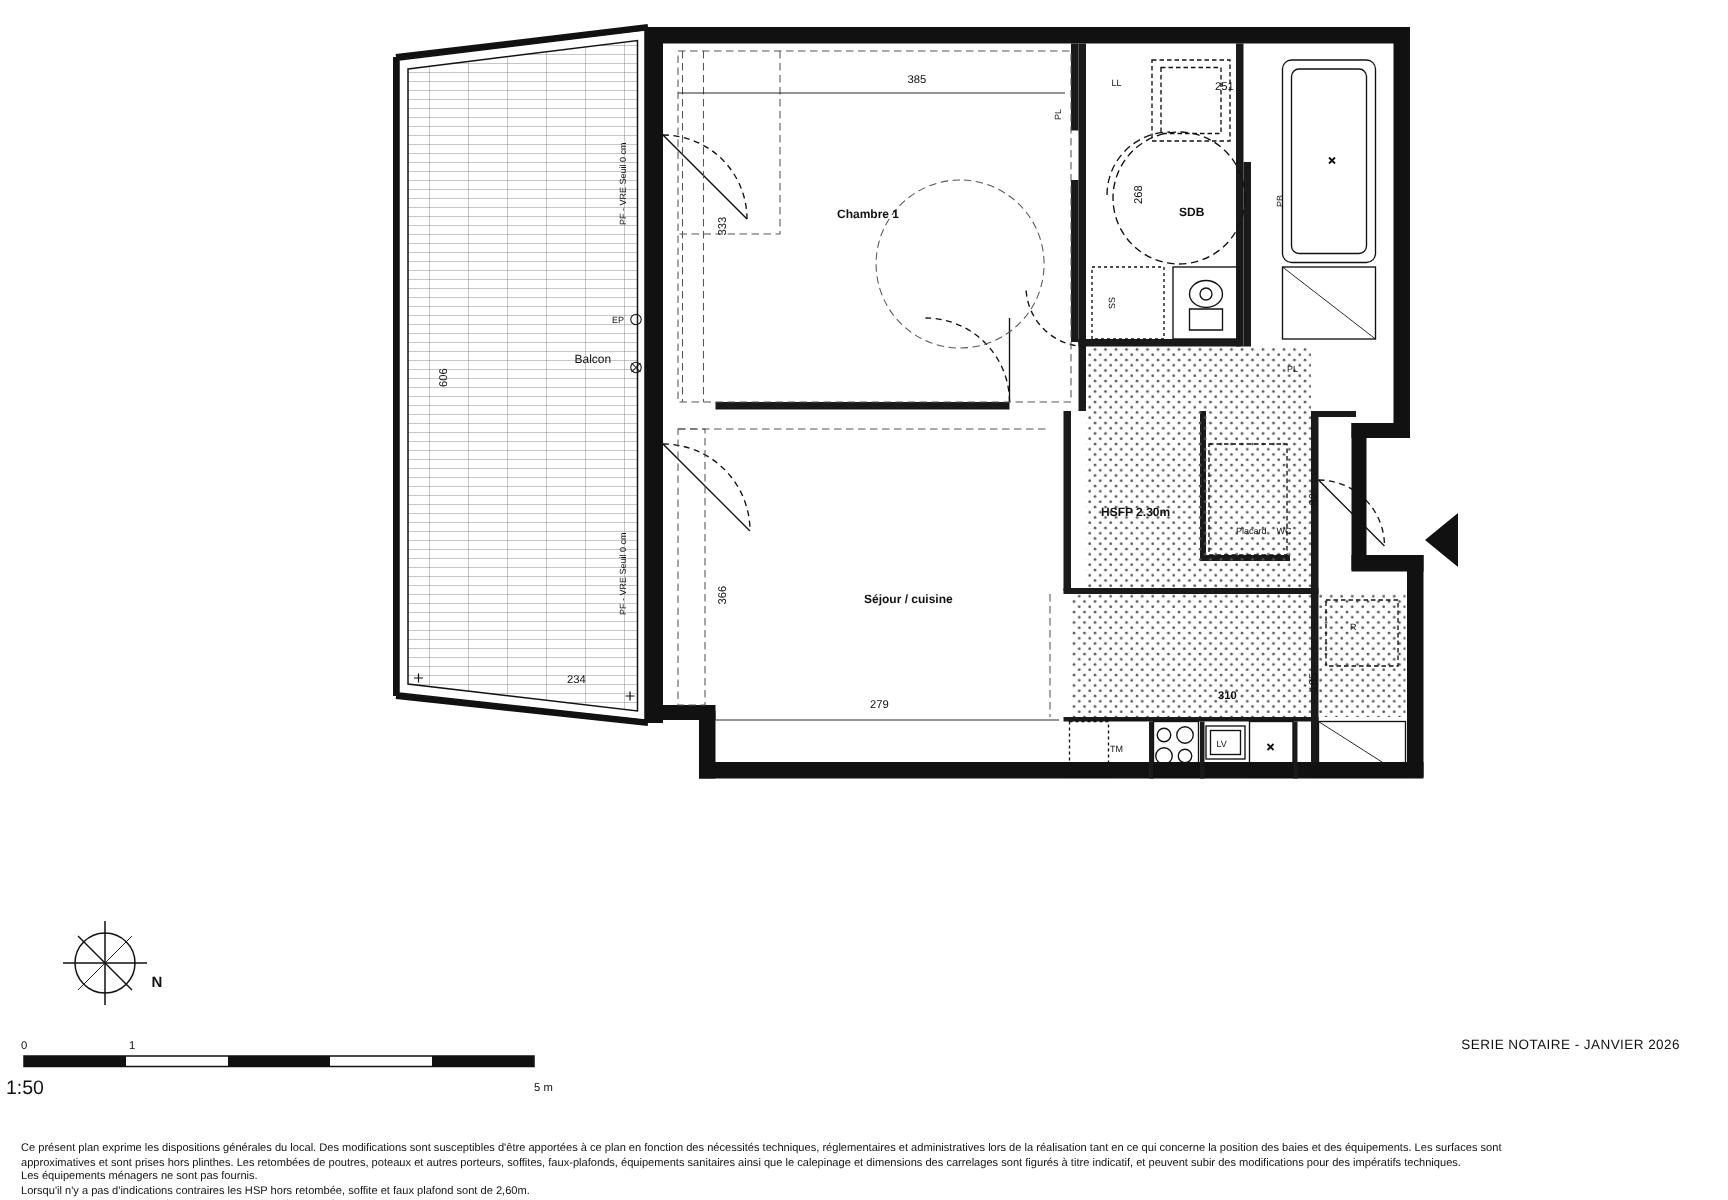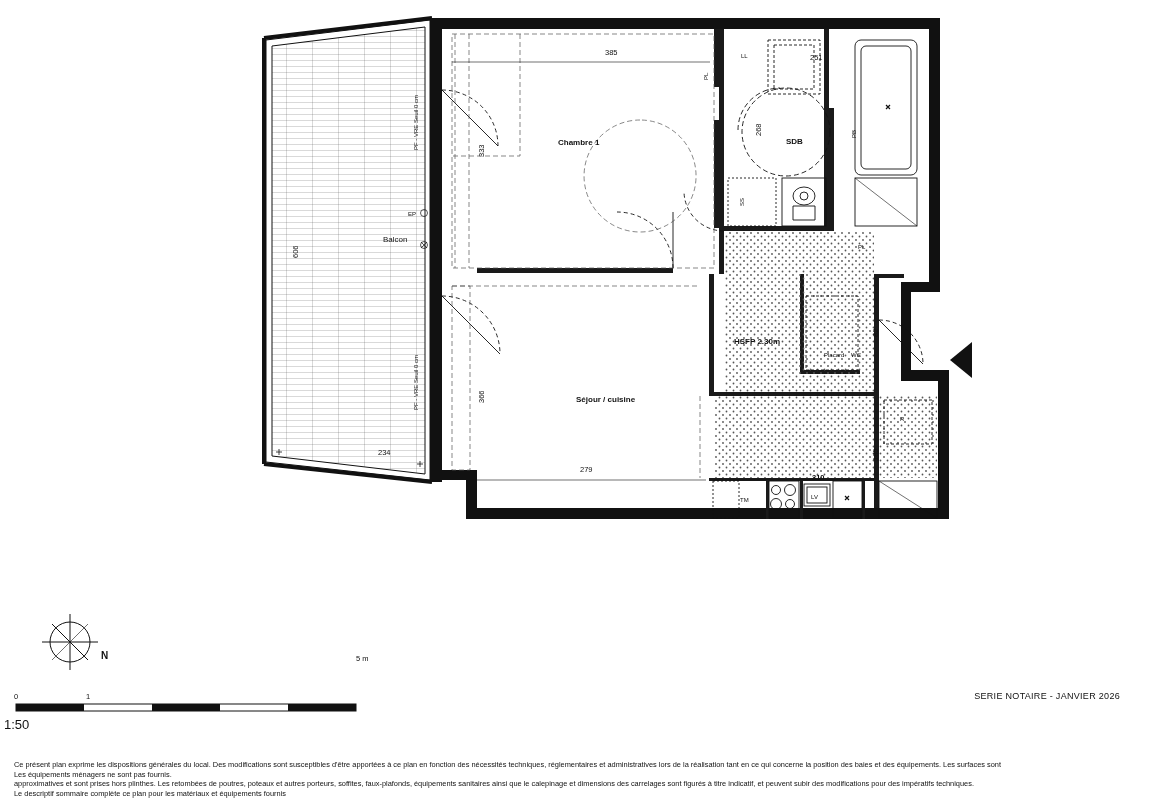--- a/index.html
+++ b/index.html
@@ -214,21 +214,21 @@
 </svg>
 
 <div class="lbl" style="left:348px;top:235px;padding-left:35px;">Balcon</div>
 <div class="lbl b" style="left:558px;top:138px;">Chambre 1</div>
 <div class="lbl b" style="left:576px;top:395px;">Séjour / cuisine</div>
 <div class="lbl b" style="left:786px;top:137px;">SDB</div>
 <div class="lbl b" style="left:734px;top:337px;">HSFP 2.30m</div>
 
 <div class="dim" style="left:581px;top:48px;margin-left:24px;">385</div>
 <div class="dim" style="left:580px;top:465px;">279</div>
-<div class="dim" style="left:812px;top:473px;font-weight:bold;">310</div>
+<div class="dim" style="left:812px;top:459px;font-weight:bold;">310</div>
 <div class="dim" style="left:342px;top:448px;margin-left:36px;">234</div>
 
 <div class="dim rot" style="left:291px;top:258px;transform:rotate(-90deg);">606</div>
 <div class="dim rot" style="left:477px;top:403px;transform:rotate(-90deg);">366</div>
 <div class="dim rot" style="left:477px;top:157px;transform:rotate(-90deg);">333</div>
 <div class="dim rot" style="left:754px;top:136px;transform:rotate(-90deg);">268</div>
 <div class="dim" style="left:810px;top:53px;">251</div>
 <div class="dim rot" style="left:871px;top:461px;transform:rotate(-90deg);">185</div>
 <div class="dim rot" style="left:871px;top:337px;transform:rotate(-90deg);">82</div>
 
@@ -243,23 +243,24 @@
 <div class="tiny" style="left:851px;top:352px;">WC</div>
 <div class="tiny" style="left:824px;top:352px;">Placard</div>
 <div class="tiny" style="left:900px;top:416px;">R</div>
 <div class="tiny" style="left:740px;top:497px;">TM</div>
 <div class="tiny" style="left:811px;top:494px;">LV</div>
 
 <div class="lbl" style="left:101px;top:650px;font-size:10px;font-weight:bold;">N</div>
 
 <div class="scalenum" style="left:14px;top:692px;">0</div>
 <div class="scalenum" style="left:86px;top:692px;">1</div>
-<div class="scalenum" style="left:356px;top:654px;">5 m</div>
+<div class="scalenum" style="left:356px;top:720px;">5 m</div>
 <div class="scaletxt">1:50</div>
 
 <div class="serie">SERIE NOTAIRE - JANVIER 2026</div>
 
 <div class="footer">
   <div>Ce présent plan exprime les dispositions générales du local. Des modifications sont susceptibles d'être apportées à ce plan en fonction des nécessités techniques, réglementaires et administratives lors de la réalisation tant en ce qui concerne la position des baies et des équipements. Les surfaces sont</div>
+  <div>approximatives et sont prises hors plinthes. Les retombées de poutres, poteaux et autres porteurs, soffites, faux-plafonds, équipements sanitaires ainsi que le calepinage et dimensions des carrelages sont figurés à titre indicatif, et peuvent subir des modifications pour des impératifs techniques.</div>
   <div>Les équipements ménagers ne sont pas fournis.</div>
-  <div>approximatives et sont prises hors plinthes. Les retombées de poutres, poteaux et autres porteurs, soffites, faux-plafonds, équipements sanitaires ainsi que le calepinage et dimensions des carrelages sont figurés à titre indicatif, et peuvent subir des modifications pour des impératifs techniques.</div>
+  <div>Lorsqu'il n'y a pas d'indications contraires les HSP hors retombée, soffite et faux plafond sont de 2,60m.</div>
   <div>Le descriptif sommaire complète ce plan pour les matériaux et équipements fournis</div>
 </div>
 
 </body></html>

